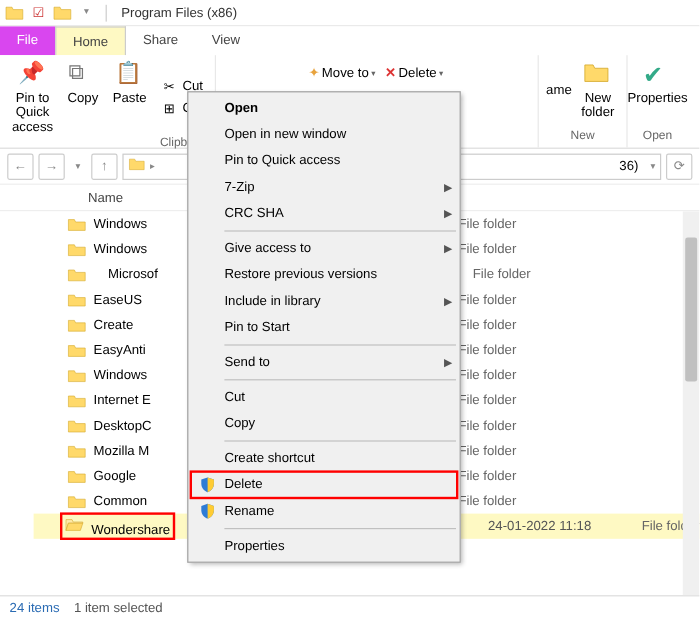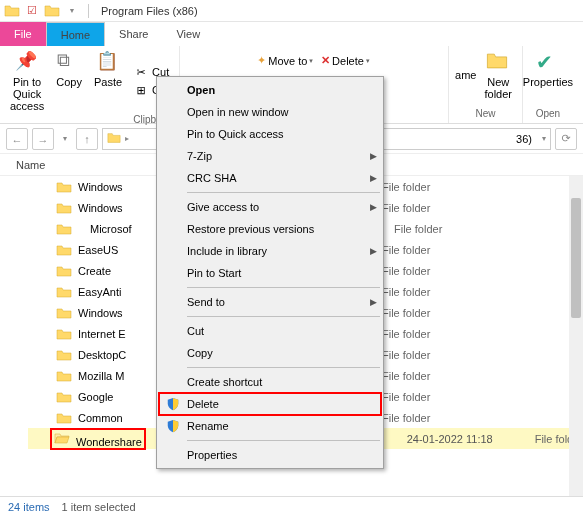--- a/index.html
+++ b/index.html
@@ -6,42 +6,42 @@
 body { width: 583px; height: 514px; background: #fff; overflow: hidden; position: relative; }
 
 .titlebar { height: 22px; display: flex; align-items: center; background: #fff; border-bottom: 1px solid #e5e5e5; }
 .titlebar .qat { display: flex; align-items: center; gap: 4px; padding: 0 4px; }
 .titlebar .qat-icon { width: 16px; height: 16px; display: flex; align-items: center; justify-content: center; }
 .titlebar .sep { width: 1px; height: 14px; background: #ccc; margin: 0 4px; }
 .titlebar .title { margin-left: 8px; color: #333; }
 
 .tabs { height: 24px; display: flex; align-items: stretch; background: #fff; }
 .tab { padding: 0 14px; display: flex; align-items: center; cursor: pointer; color: #444; }
-.tab.file { background: #ec4899; color: #fff; }
-.tab.active { border: 1px solid #ccc; border-bottom: none; background: #0ea5e9; }
+.tab.file { background: #d946ef; color: #fff; }
+.tab.active { border: 1px solid #ccc; border-bottom: none; background: #fef9c3; }
 
 .ribbon { height: 78px; background: #fff; border-bottom: 1px solid #ddd; display: flex; position: relative; }
 .ribbon-group { display: flex; flex-direction: column; align-items: center; padding: 2px 6px; border-right: 1px solid #e8e8e8; }
 .ribbon-group .group-body { display: flex; gap: 4px; flex: 1; }
 .ribbon-group .group-label { font-size: 10px; color: #666; text-align: center; padding-bottom: 2px; }
 .big-btn { display: flex; flex-direction: column; align-items: center; gap: 2px; padding: 2px 4px; cursor: pointer; }
 .big-btn .icon { width: 24px; height: 24px; }
 .big-btn .lbl { text-align: center; font-size: 11px; line-height: 1.1; }
 .small-btns { display: flex; flex-direction: column; gap: 2px; justify-content: center; }
 .small-btn { display: flex; align-items: center; gap: 4px; padding: 1px 4px; cursor: pointer; }
 .small-btn .icon { width: 14px; height: 14px; display: flex; align-items: center; justify-content: center; }
 .move-delete { display: flex; gap: 8px; padding: 2px 4px; }
 .move-delete .btn { display: flex; align-items: center; gap: 2px; cursor: pointer; }
 
 .addressbar { height: 30px; display: flex; align-items: center; gap: 4px; padding: 2px 6px; border-bottom: 1px solid #eee; }
 .nav-btn { width: 22px; height: 22px; border: 1px solid #ccc; border-radius: 2px; display: flex; align-items: center; justify-content: center; cursor: pointer; color: #888; }
 .addr-box { flex: 1; height: 22px; border: 1px solid #ccc; display: flex; align-items: center; padding: 0 4px; gap: 4px; }
 
 .headers { height: 22px; display: flex; align-items: center; border-bottom: 1px solid #eee; color: #444; }
-.col-name { width: 160px; padding-left: 16px; }
+.col-name { width: 160px; padding-left: 16px; text-align: center; }
 .col-date { width: 180px; position: relative; }
 .col-date .txt { position: absolute; right: 26px; }
 .col-type { width: 100px; padding-left: 20px; }
 
 .filelist { height: 320px; overflow: hidden; position: relative; padding-left: 28px;}
 .scrollbar { position: absolute; right: 0; top: 0; bottom: 0; width: 14px; background: #f0f0f0; }
 .scrollbar .thumb { position: absolute; left: 2px; right: 2px; top: 22px; height: 120px; background: #c0c0c0; border-radius: 2px; }
 .row { height: 21px; display: flex; align-items: center; }
 .row .icon { width: 16px; height: 16px; margin-right: 6px; }
 .row .name { width: 116px; overflow: hidden; white-space: nowrap; margin-left: 28px; }

